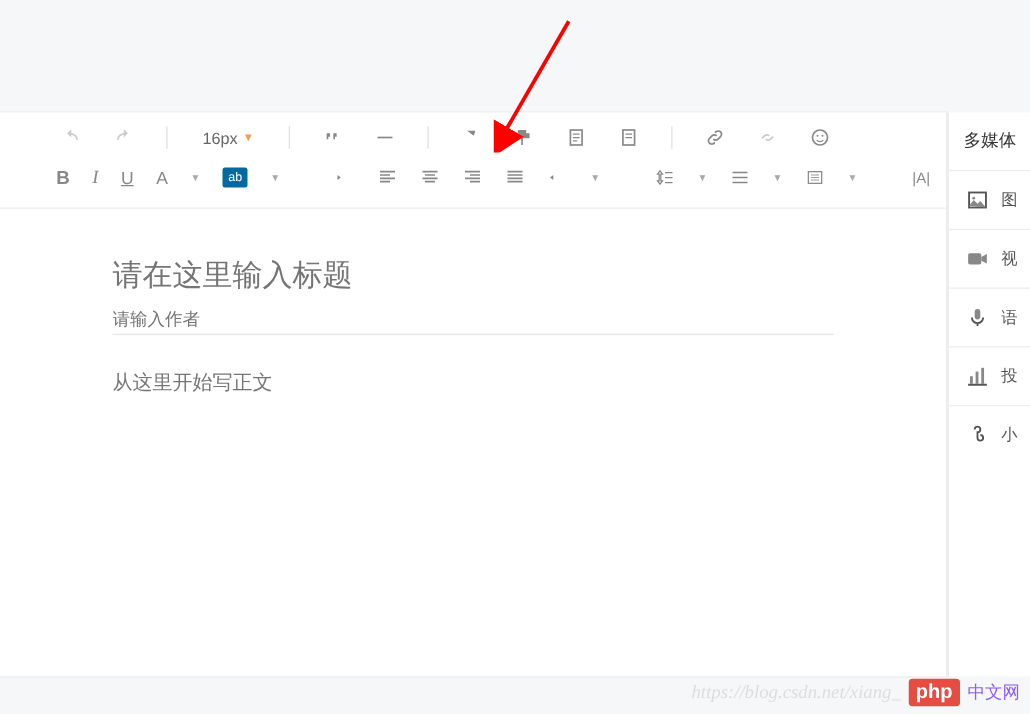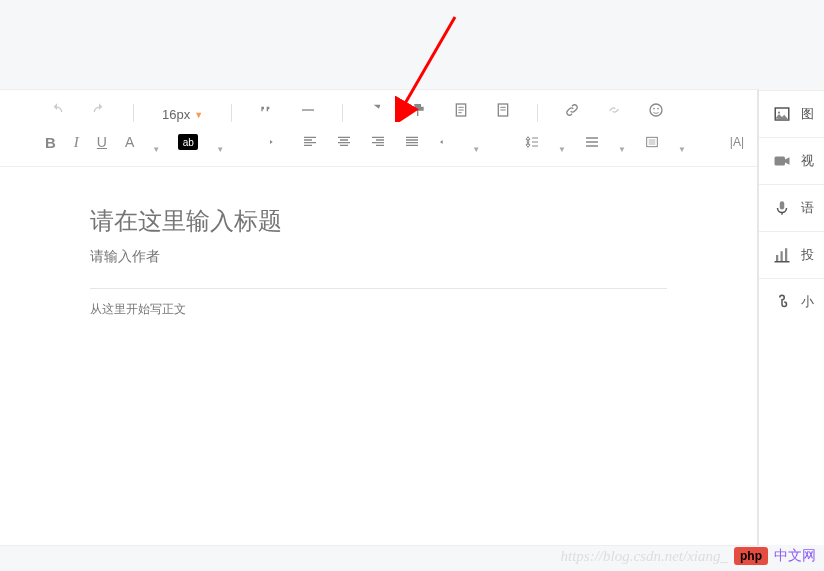--- a/index.html
+++ b/index.html
@@ -1,42 +1,42 @@
 <!DOCTYPE html>
 <html><head>
   <meta charset="utf-8">
   <style>
     * { margin: 0; padding: 0; box-sizing: border-box; }
     body { font-family: -apple-system, BlinkMacSystemFont, "Segoe UI", Arial, sans-serif; background: #f6f7f8; width: 824px; height: 571px; overflow: hidden; position: relative; }
     .top-gap { height: 90px; background: #f6f7f8; }
     .main-wrap { display: flex; }
     .editor-panel { background: #fff; width: 758px; border-right: 1px solid #e6e6e6; box-shadow: 0 0 0 1px #eee; }
     .toolbar { padding: 8px 45px 12px 45px; border-bottom: 1px solid #eee; }
-    .toolbar-row { display: flex; align-items: flex-end; gap: 18px; margin-bottom: 8px; flex-wrap: nowrap; }
+    .toolbar-row { display: flex; align-items: center; gap: 18px; margin-bottom: 8px; flex-wrap: nowrap; }
     .toolbar-row:last-child { margin-bottom: 0; }
     .tb-btn { display: inline-flex; align-items: center; justify-content: center; width: 24px; height: 24px; color: #888; cursor: pointer; border-radius: 2px; }
     .tb-btn svg { width: 16px; height: 16px; fill: currentColor; }
     .tb-sep { width: 1px; height: 18px; background: #e0e0e0; margin: 0 4px; }
     .fontsize { display: inline-flex; align-items: center; color: #666; font-size: 13px; padding: 0 6px; cursor: pointer; gap: 4px; }
     .fontsize .caret { font-size: 9px; color: #f59b52; }
     .tb-disabled { color: #ccc; }
-    .tb-bg { background: #000000; color: #fff; border-radius: 2px; width: 20px; height: 16px; display: inline-flex; align-items: center; justify-content: center; font-size: 10px; }
+    .tb-bg { background: #0369a1; color: #fff; border-radius: 2px; width: 20px; height: 16px; display: inline-flex; align-items: center; justify-content: center; font-size: 10px; }
     .tb-drop { width: 10px; font-size: 8px; color: #aaa; display: inline-flex; align-items: center; justify-content: center; }
     .content-area { padding: 40px 90px; }
     .title-input { font-size: 24px; color: #999; border: none; outline: none; width: 100%; margin-bottom: 12px; font-weight: 400; }
-    .author-input { font-size: 14px; color: #0f172a; border: none; outline: none; width: 100%; padding-bottom: 24px; border-bottom: 1px solid #e6e6e6; margin-bottom: 12px; }
-    .body-input { font-size: 12px; color: #3b82f6; border: none; outline: none; width: 100%; min-height: 200px; resize: none; font-family: inherit; }
+    .author-input { font-size: 14px; color: #0f172a; border: none; outline: none; width: 100%; padding-bottom: 4px; border-bottom: 1px solid #e6e6e6; margin-bottom: 28px; }
+    .body-input { font-size: 16px; color: #3b82f6; border: none; outline: none; width: 100%; min-height: 200px; resize: none; font-family: inherit; }
     .side-panel { background: #fff; width: 66px; border-left: 1px solid #e6e6e6; }
     .side-title { font-size: 14px; color: #333; padding: 14px 0 14px 12px; font-weight: 500; }
     .side-item { display: flex; align-items: center; gap: 10px; padding: 14px 0 14px 14px; border-top: 1px solid #eee; color: #555; cursor: pointer; font-size: 13px; white-space: nowrap; overflow: hidden; }
     .side-item svg { width: 18px; height: 18px; fill: #888; flex-shrink: 0; }
     .arrow { position: absolute; top: 12px; left: 395px; pointer-events: none; }
     .watermark { position: absolute; bottom: 6px; right: 8px; display: flex; align-items: center; gap: 6px; justify-content: center; }
     .watermark-text { color: #ddd; font-size: 15px; font-style: italic; font-family: Georgia, serif; }
-    .php-badge { background: #e54d42; color: #000000; font-size: 12px; font-weight: bold; padding: 2px 6px; border-radius: 3px; font-style: normal; }
+    .php-badge { background: #e54d42; color: #ffffff; font-size: 16px; font-weight: bold; padding: 2px 6px; border-radius: 3px; font-style: normal; }
     .cn-text { color: #8b5cf6; font-size: 14px; }
   </style>
 </head>
 <body>
 
 <div class="top-gap"></div>
 
 <div class="main-wrap">
   <div class="editor-panel">
     <div class="toolbar">
@@ -231,20 +231,21 @@
       </div>
     </div>
     <div class="content-area">
       <input class="title-input" placeholder="请在这里输入标题" style="">
       <input class="author-input" placeholder="请输入作者" style="">
       <textarea class="body-input" placeholder="从这里开始写正文" style=""></textarea>
     </div>
   </div>
 
   <div class="side-panel">
+    <div class="side-title">多媒体</div>
     <div class="side-item">
       <svg viewBox="0 0 24 24">
           <rect x="3" y="4" width="18" height="16" fill="none" stroke="currentColor" stroke-width="2"></rect>
           <circle cx="8" cy="10" r="1.5"></circle>
           <path d="M3 18l5-6 4 4 3-3 6 7"></path>
         </svg>
       <span>图</span>
     </div>
     <div class="side-item">
       <svg viewBox="0 0 24 24">

